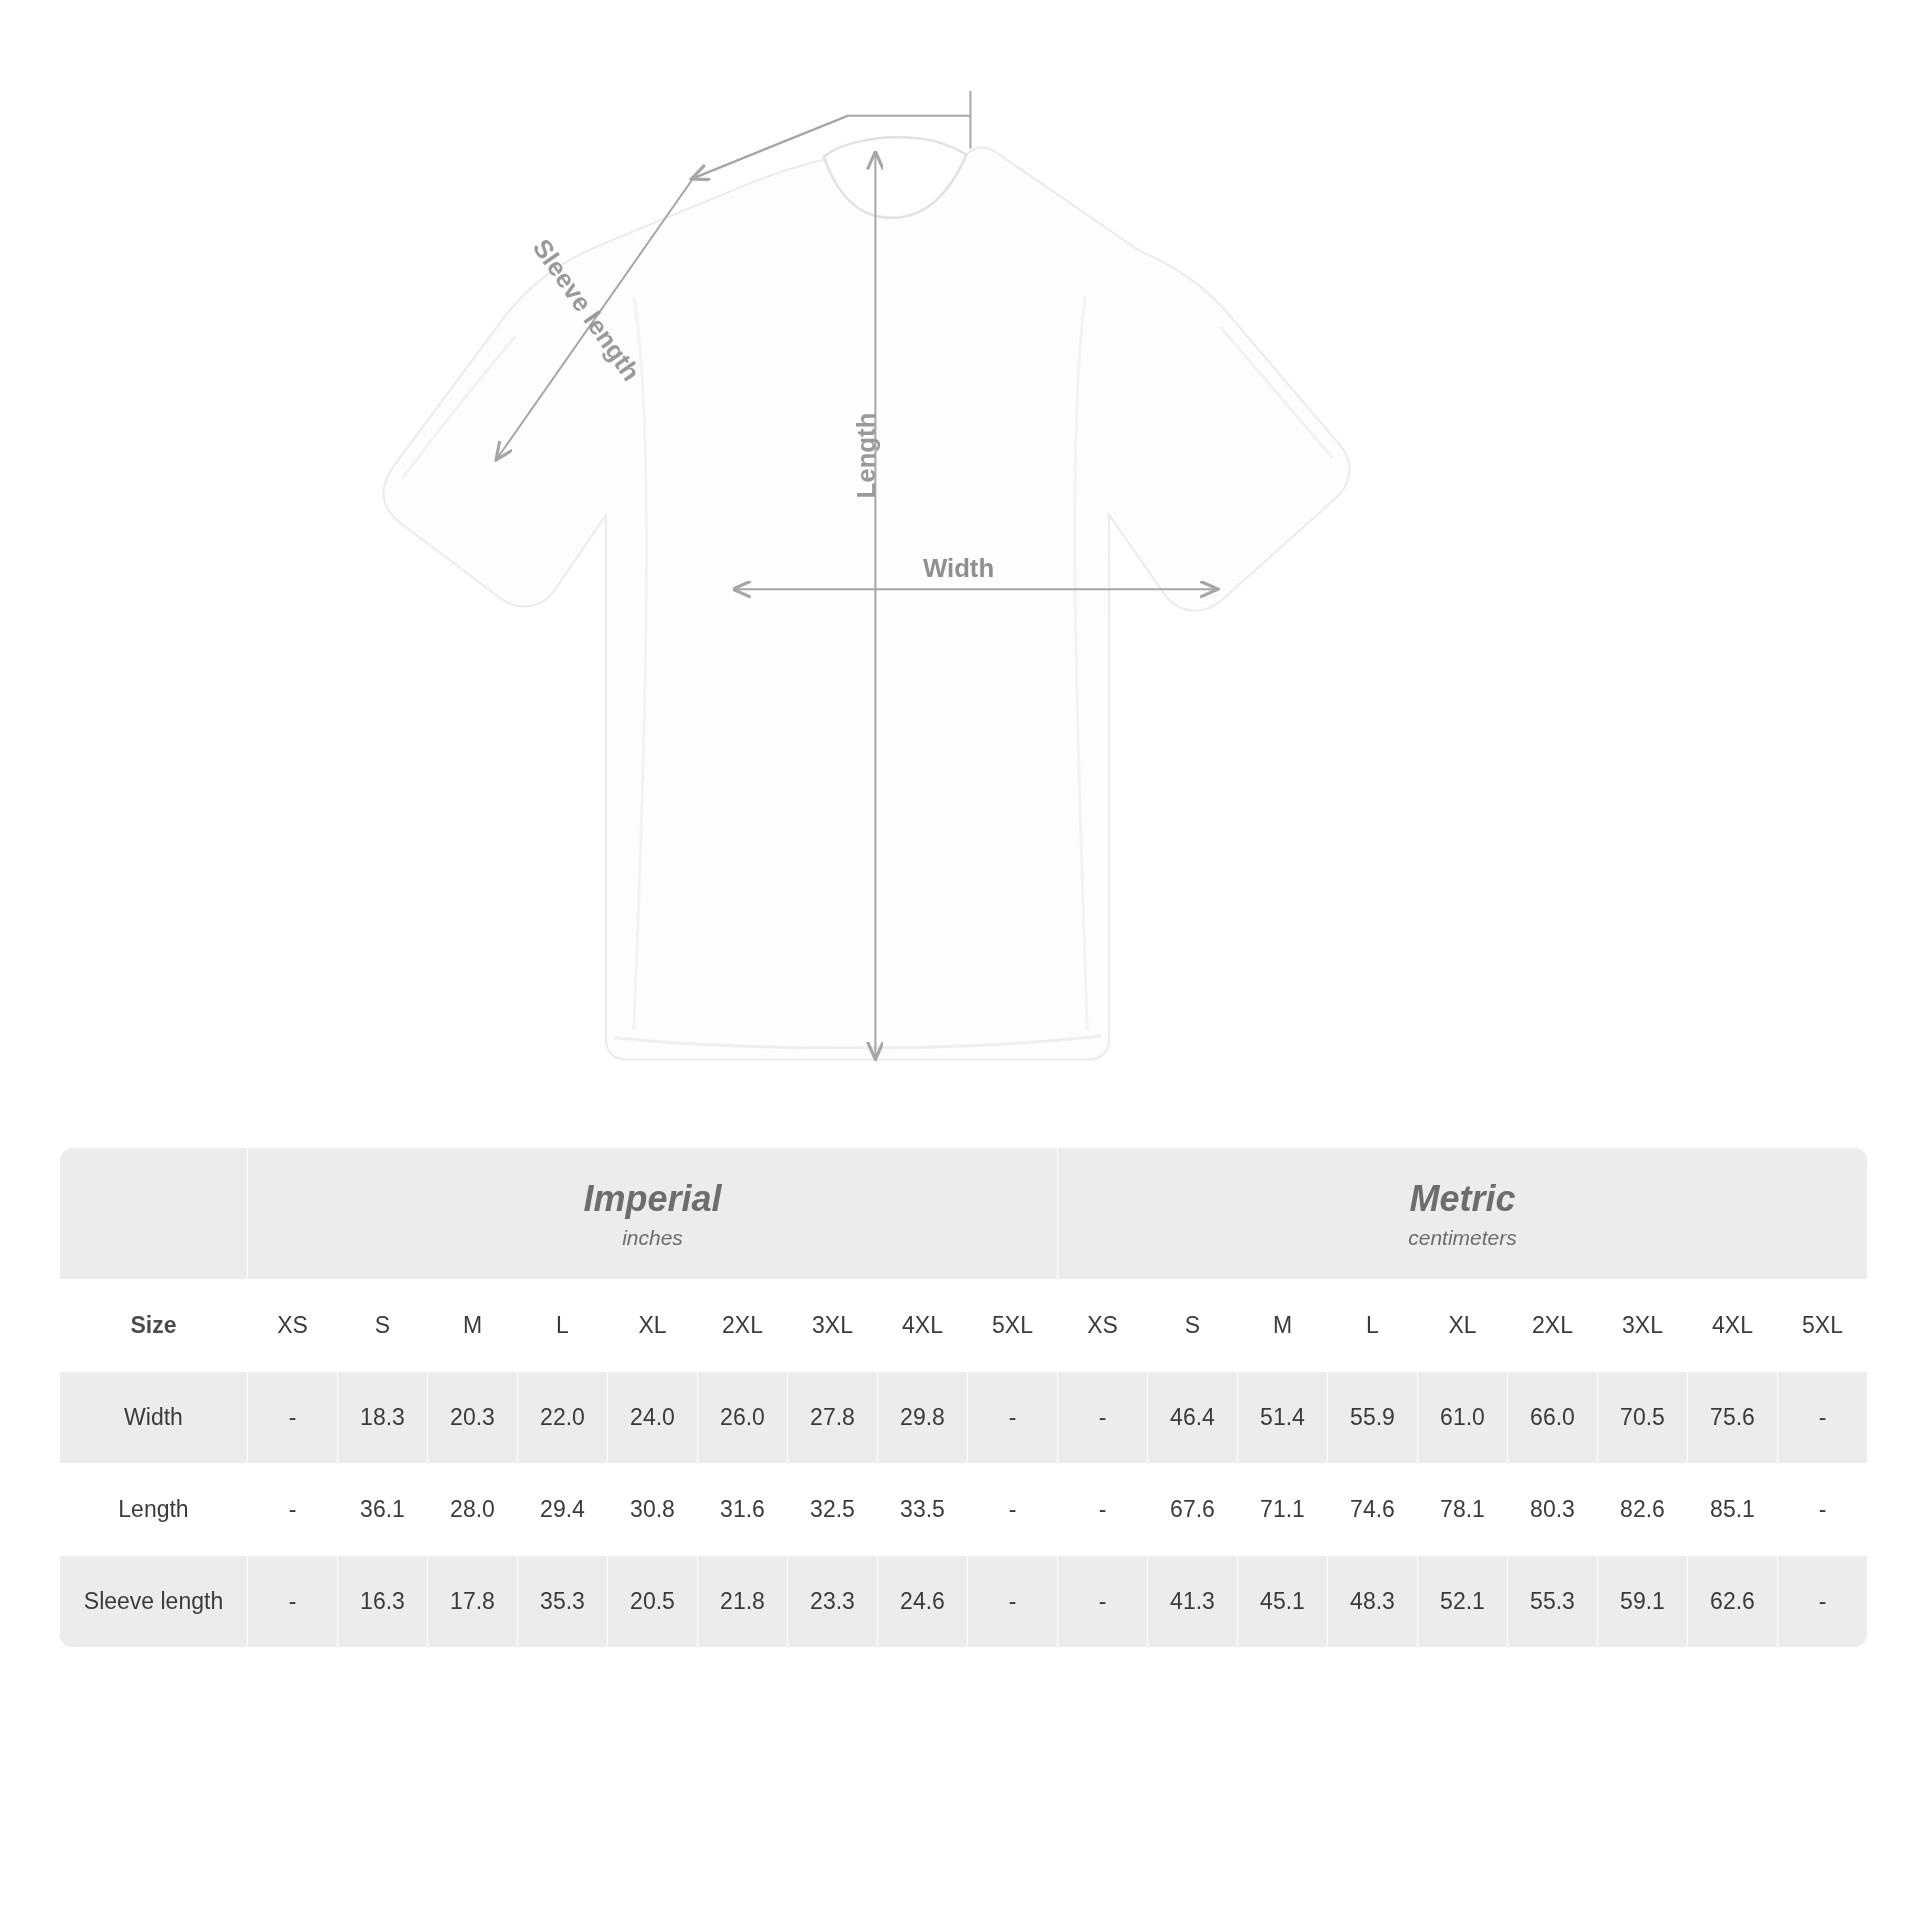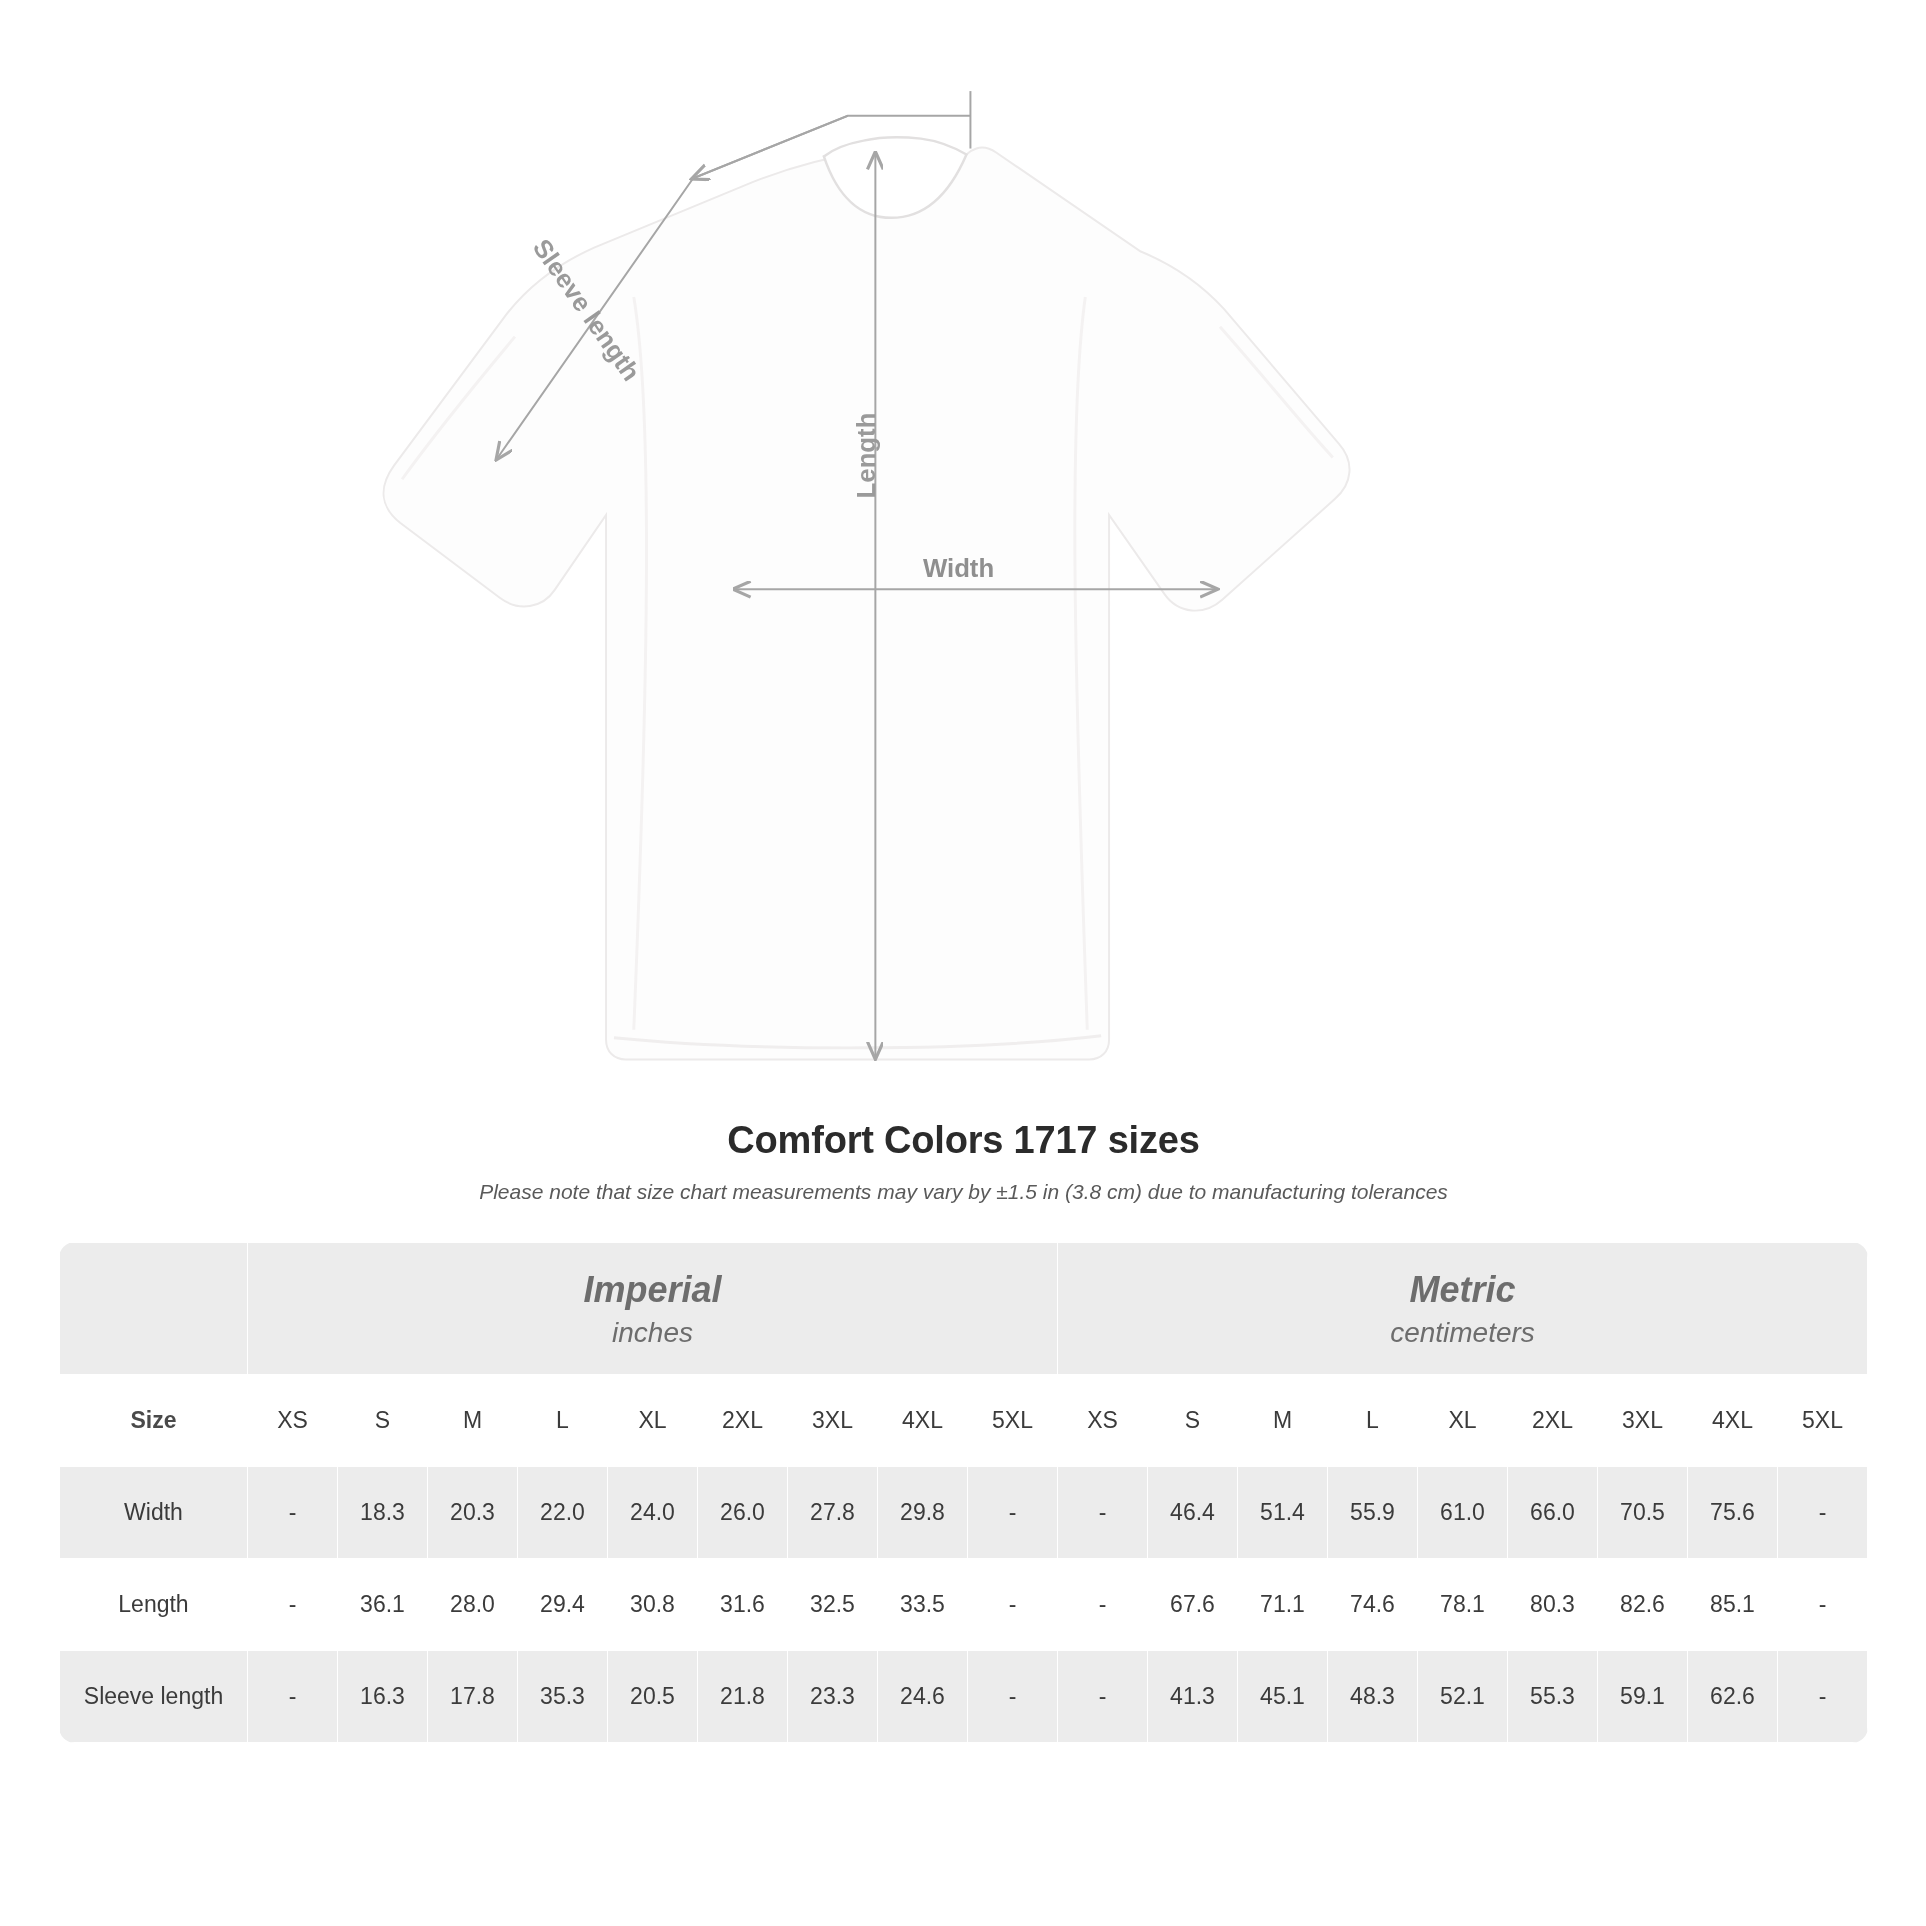--- a/index.html
+++ b/index.html
@@ -76,21 +76,21 @@
     height: 131px;
     vertical-align: middle;
   }
   .unit-head .unit-name {
     font-size: 36px;
     font-style: italic;
     font-weight: bold;
     color: #6d6d6d;
   }
   .unit-head .unit-sub {
-    font-size: 28px;
+    font-size: 21px;
     font-style: italic;
     color: #6d6d6d;
     margin-top: 6px;
   }
   .corner-cell {
     background: #ececec;
   }
   .hdr-row td {
     background: #ffffff;
     height: 91px;
@@ -193,24 +193,20 @@
       </g>
       <text x="884" y="460" fill="#9a9a9a" font-family="Liberation Sans, sans-serif" font-size="26" font-weight="bold" transform="rotate(-90 884 460)" text-anchor="middle">Length</text>
 
       <g stroke="#a6a6a6" stroke-width="2" fill="none">
         <line x1="742" y1="595" x2="1228" y2="595" marker-start="url(#arrowStart)" marker-end="url(#arrowEnd)"></line>
       </g>
       <text x="968" y="583" fill="#8f8f8f" font-family="Liberation Sans, sans-serif" font-size="26" font-weight="bold" text-anchor="middle">Width</text>
     </svg>
   </div>
 
-  <div class="titles">
-    <div class="chart-title">Comfort Colors 1717 sizes</div>
-    <div class="chart-note">Please note that size chart measurements may vary by ±1.5 in (3.8 cm) due to manufacturing tolerances</div>
-  </div>
 
   <div class="table-wrap">
     <table class="size-table">
       <colgroup>
         <col class="col-label">
         <col span="18" class="col-data">
       </colgroup>
       <tbody>
 
         <tr>

